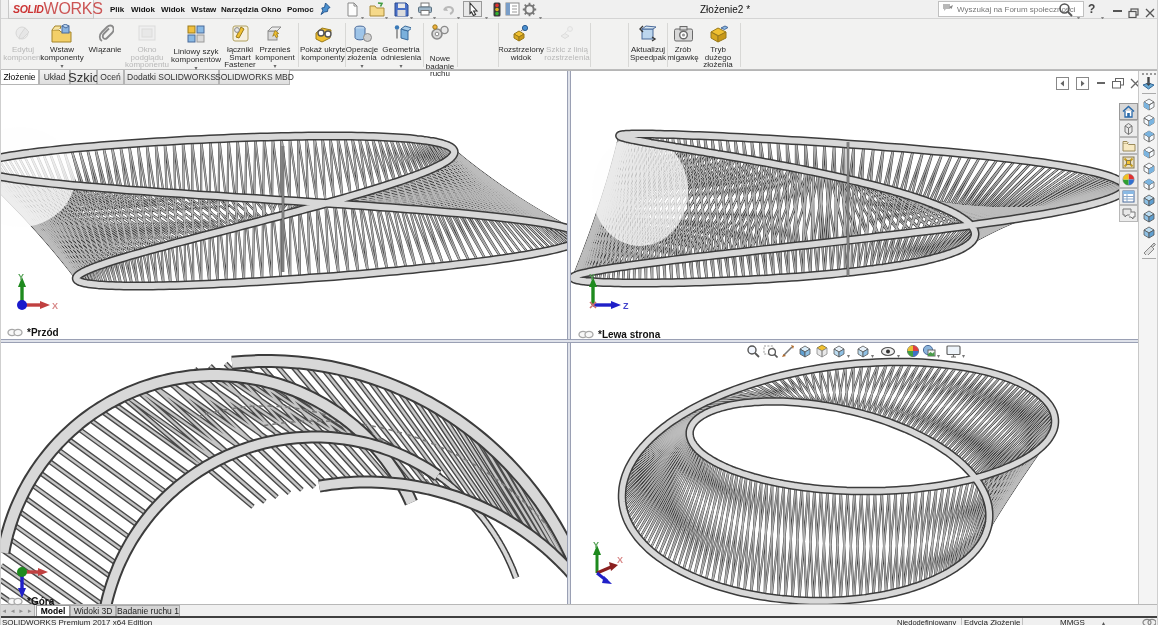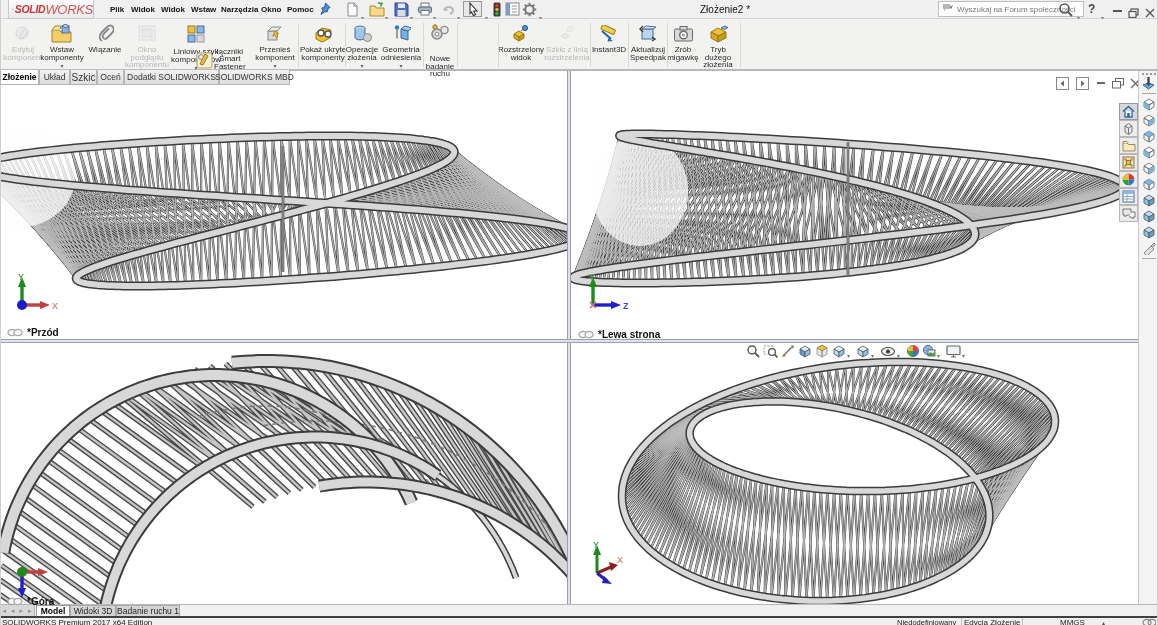--- a/index.html
+++ b/index.html
@@ -294,21 +294,21 @@
       </div>
     </div>
   </div>
 <div class="abs" style="left:0;top:0;width:1158px;height:19px;background:#f0f0f0;border-bottom:1px solid #d4d4d4">
     <div class="abs" style="left:8px;top:0;width:86px;height:19px;background:linear-gradient(#fdfdfd,#ebebeb);border:1px solid #c8c8c8;border-top:none;display:flex;align-items:center;padding-left:3px">
       <svg width="15" height="14" viewBox="0 0 15 14" style="">
         <path d="M6.5 12.5C3 12.5 2.2 10 4 8.6C2.2 8.6 1.6 5.4 4.6 4.8c1.8-0.4 3.6 0 3.6 0L6.5 6.8h1.8L5.2 12.5z" fill="#c33"></path>
         <path d="M8.2 12.5c-1.8 0-3-1.2-1.8-3s4.2-1.8 5.4-3.9l1.2 0.6c-1.2 2.1-3.6 2.1-4.2 3.3s0.6 1.5 1.8 1.5z" fill="#c33"></path>
       </svg>
       <span style="font-size:10.5px;font-weight:bold;font-style:italic;color:#c33;margin-left:1px;letter-spacing:-0.3px">SOLID</span>
-      <span style="font-size:13px;font-style:italic;color:#c55;letter-spacing:-0.3px">WORKS</span>
+      <span style="font-size:16px;color:#c55;letter-spacing:-0.3px">WORKS</span>
     </div>
     <div class="abs" style="left:110px;top:5px;font-size:8px;font-weight:bold;color:#111">Plik</div>
     <div class="abs" style="left:131px;top:5px;font-size:8px;font-weight:bold;color:#111">Widok</div>
     <div class="abs" style="left:161px;top:5px;font-size:8px;font-weight:bold;color:#111">Widok</div>
     <div class="abs" style="left:191px;top:5px;font-size:8px;font-weight:bold;color:#111">Wstaw</div>
     <div class="abs" style="left:221px;top:5px;font-size:8px;font-weight:bold;color:#111">Narzędzia</div>
     <div class="abs" style="left:261px;top:5px;font-size:8px;font-weight:bold;color:#111">Okno</div>
     <div class="abs" style="left:287px;top:5px;font-size:8px;font-weight:bold;color:#111">Pomoc</div>
     <div class="abs" style="left:319px;top:2px"><svg width="12" height="14" viewBox="0 0 12 14" style="">
         <path d="M6.5 1l4.5 4.5-2 1-0.5 3L5.5 10l-3.5 2.5 1.8-3.8-1-2.7 2.7-0.5z" fill="#4a90d0" stroke="#2a5a90"></path>
@@ -444,21 +444,21 @@
           <rect x="2" y="11" width="7" height="7" fill="#89b9e4" stroke="#4a6a9a"></rect>
           <rect x="11" y="11" width="7" height="7" fill="#d9d9d9" stroke="#9a9a9a"></rect>
         </svg>
       </div>
       <div style="margin-top:5px">
         <div style="line-height:7.5px;white-space:nowrap">Liniowy szyk</div>
         <div style="line-height:7.5px;white-space:nowrap">komponentów</div>
       </div>
       <div style="margin-top:0"><span style="font-size:6px;color:#666;line-height:6px">▾</span></div>
     </div>
-    <div style="position:absolute;left:195px;top:0;width:90px;height:51px;display:flex;flex-direction:row;align-items:flex-end;justify-content:flex-start;padding-top:5px;font-size:8px;color:#2a2a2a;text-align:center">
+    <div style="position:absolute;left:195px;top:0;width:90px;height:51px;display:flex;flex-direction:column;align-items:center;justify-content:flex-start;padding-top:5px;font-size:8px;color:#2a2a2a;text-align:center">
       <div style="height:19px;display:flex;align-items:center">
         <svg width="19" height="19" viewBox="0 0 19 19" style="">
           <rect x="2" y="2" width="15" height="15" rx="2" fill="#f5f0e0" stroke="#b0a060"></rect>
           <path d="M10 3l3 2-5 9-3-1z" fill="#f0c030" stroke="#9a7a1a"></path>
           <circle cx="6" cy="6" r="2.4" fill="#e8e8e8" stroke="#888"></circle>
         </svg>
       </div>
       <div style="margin-top:3px">
         <div style="line-height:7.5px;white-space:nowrap">łączniki</div>
         <div style="line-height:7.5px;white-space:nowrap">Smart</div>
@@ -556,32 +556,20 @@
       <div style="height:19px;display:flex;align-items:center">
         <span style="filter:grayscale(1) opacity(.45)"><svg width="20" height="18" viewBox="0 0 20 18" style="">
             <path d="M4 12l4-2.5 4 2.5-4 2.5z" fill="#e4e4e4" stroke="#c0c0c0"></path>
             <circle cx="13" cy="5" r="2.4" fill="#ededed" stroke="#c8c8c8"></circle>
             <path d="M8 9l3-2.5" stroke="#cccccc"></path>
           </svg></span>
       </div>
       <div style="margin-top:3px">
         <div style="line-height:7.5px;white-space:nowrap">Szkic z linią</div>
         <div style="line-height:7.5px;white-space:nowrap">rozstrzelenia</div>
-      </div>
-    </div>
-    <div style="position:absolute;left:564px;top:0;width:90px;height:51px;display:flex;flex-direction:column;align-items:center;justify-content:flex-start;padding-top:5px;font-size:8px;color:#2a2a2a;text-align:center">
-      <div style="height:19px;display:flex;align-items:center">
-        <svg width="22" height="18" viewBox="0 0 22 18" style="">
-          <rect x="3" y="2" width="14" height="5" rx="1" fill="#f0d050" stroke="#9a7a1a" transform="rotate(24 10 5)"></rect>
-          <path d="M4 6l9 8" stroke="#2a6aaa" stroke-width="2.2"></path>
-          <path d="M10.5 13l4.5 3-5.5 0.5z" fill="#2a6aaa"></path>
-        </svg>
-      </div>
-      <div style="margin-top:3px">
-        <div style="line-height:7.5px;white-space:nowrap">Instant3D</div>
       </div>
     </div>
     <div style="position:absolute;left:603px;top:0;width:90px;height:51px;display:flex;flex-direction:column;align-items:center;justify-content:flex-start;padding-top:5px;font-size:8px;color:#2a2a2a;text-align:center">
       <div style="height:19px;display:flex;align-items:center">
         <svg width="20" height="19" viewBox="0 0 20 19" style="">
           <rect x="4" y="5" width="11" height="10" fill="#bcd6ee" stroke="#4a6a9a"></rect>
           <path d="M4 5l4-3 10 1-3 2z" fill="#d8e8f4" stroke="#4a6a9a"></path>
           <path d="M5 2l-3 3 3 3" fill="none" stroke="#3a3a3a" stroke-width="1.4"></path>
           <path d="M14 17l3-2-3-2" fill="none" stroke="#3a3a3a" stroke-width="1.4"></path>
         </svg>
@@ -623,23 +611,23 @@
     <div class="abs" style="left:298px;top:4px;width:1px;height:44px;background:#d8d8d6"></div>
     <div class="abs" style="left:345px;top:4px;width:1px;height:44px;background:#d8d8d6"></div>
     <div class="abs" style="left:423px;top:4px;width:1px;height:44px;background:#d8d8d6"></div>
     <div class="abs" style="left:457px;top:4px;width:1px;height:44px;background:#d8d8d6"></div>
     <div class="abs" style="left:498px;top:4px;width:1px;height:44px;background:#d8d8d6"></div>
     <div class="abs" style="left:590px;top:4px;width:1px;height:44px;background:#d8d8d6"></div>
     <div class="abs" style="left:628px;top:4px;width:1px;height:44px;background:#d8d8d6"></div>
     <div class="abs" style="left:667px;top:4px;width:1px;height:44px;background:#d8d8d6"></div>
     <div class="abs" style="left:740px;top:4px;width:1px;height:44px;background:#d8d8d6"></div>
   </div>
-<div class="abs" style="left:0px;top:70px;width:39px;height:15px;background:#fff;border:1px solid #b5b5b5;border-top:none;font-weight:bold;color:#000;font-size:8.5px;display:flex;align-items:center;justify-content:center;white-space:nowrap;z-index:8">Złożenie</div>
+<div class="abs" style="left:0px;top:70px;width:39px;height:15px;background:#fff;border:1px solid #b5b5b5;border-top:none;font-weight:normal;color:#000;font-size:8.5px;display:flex;align-items:center;justify-content:center;white-space:nowrap;z-index:8">Złożenie</div>
 <div class="abs" style="left:39px;top:70px;width:31px;height:15px;background:linear-gradient(#f2f2f2,#dedede);border:1px solid #b5b5b5;border-top:none;color:#333;font-size:8.5px;display:flex;align-items:center;justify-content:center;white-space:nowrap;z-index:8">Układ</div>
-<div class="abs" style="left:70px;top:70px;width:27px;height:15px;background:linear-gradient(#f2f2f2,#dedede);border:1px solid #b5b5b5;border-top:none;color:#333;font-size:10px;display:flex;align-items:center;justify-content:center;white-space:nowrap;z-index:8">Szkic</div>
+<div class="abs" style="left:70px;top:70px;width:27px;height:15px;background:linear-gradient(#f2f2f2,#dedede);border:1px solid #b5b5b5;border-top:none;color:#333;font-size:13px;display:flex;align-items:center;justify-content:center;white-space:nowrap;z-index:8">Szkic</div>
 <div class="abs" style="left:97px;top:70px;width:27px;height:15px;background:linear-gradient(#f2f2f2,#dedede);border:1px solid #b5b5b5;border-top:none;color:#333;font-size:8.5px;display:flex;align-items:center;justify-content:center;white-space:nowrap;z-index:8">Oceń</div>
 <div class="abs" style="left:124px;top:70px;width:95px;height:15px;background:linear-gradient(#f2f2f2,#dedede);border:1px solid #b5b5b5;border-top:none;color:#333;font-size:8.5px;display:flex;align-items:center;justify-content:center;white-space:nowrap;z-index:8">Dodatki SOLIDWORKS</div>
 <div class="abs" style="left:219px;top:70px;width:71px;height:15px;background:linear-gradient(#f2f2f2,#dedede);border:1px solid #b5b5b5;border-top:none;color:#333;font-size:8.5px;display:flex;align-items:center;justify-content:center;white-space:nowrap;z-index:8">SOLIDWORKS MBD</div>
 <div class="abs" style="left:0;top:604px;width:1158px;height:12px;background:#f0f0f0;border-top:1px solid #b8b8b8">
     <div class="abs" style="left:0;top:0;width:35px;height:12px;background:#d8d8d8;border-right:1px solid #b0b0b0;display:flex;align-items:center;justify-content:space-around;color:#909090;font-size:6px">
       <span>◄</span>
       <span>◄</span>
       <span>►</span>
       <span>►</span>
     </div>

